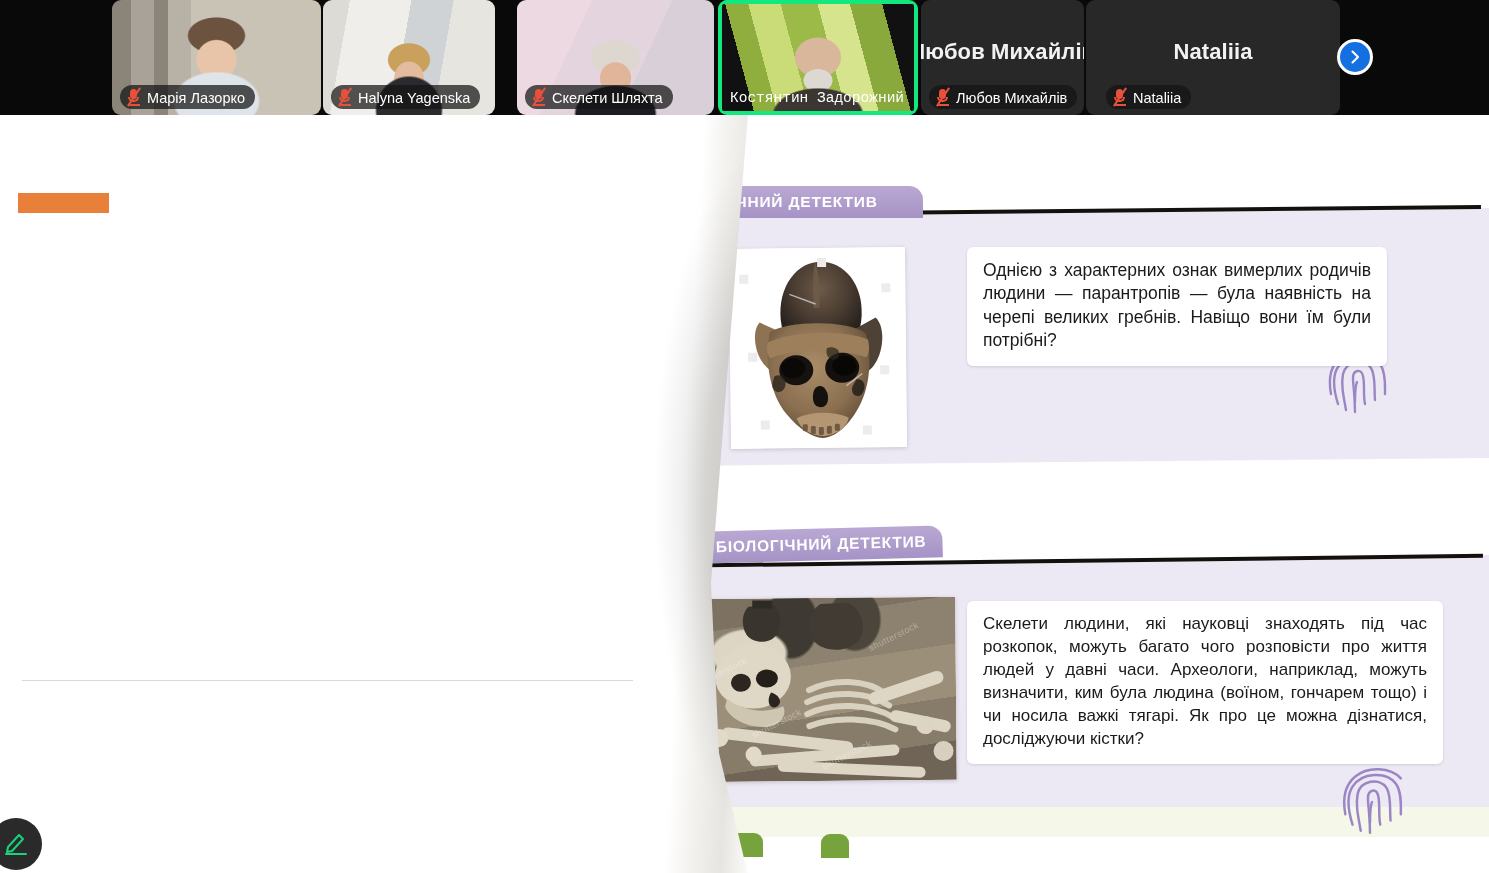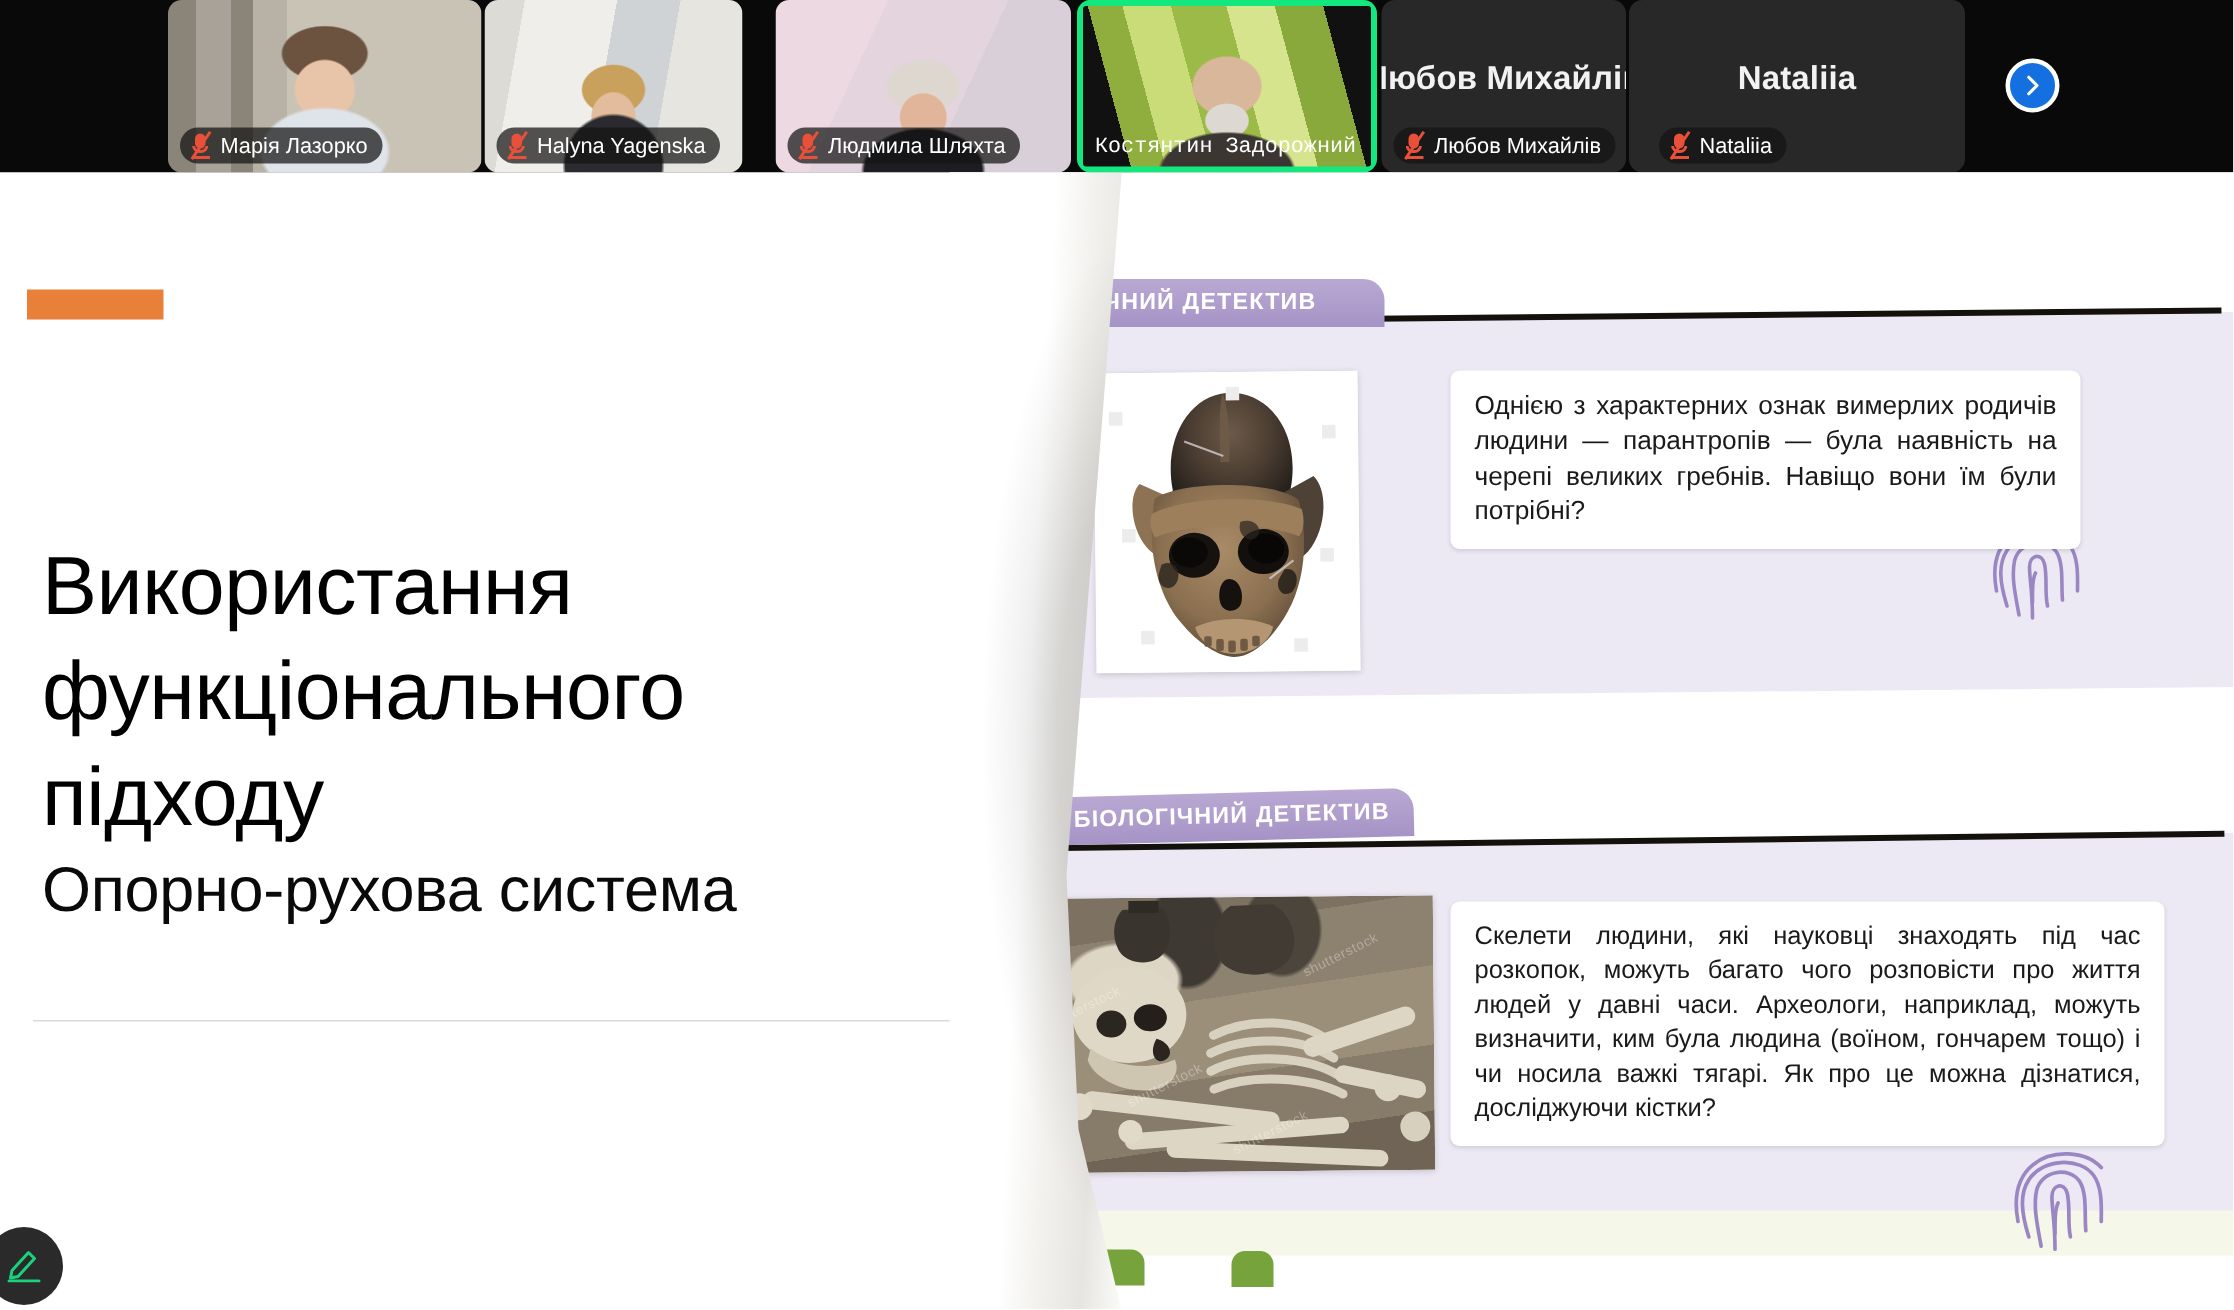--- a/index.html
+++ b/index.html
@@ -388,21 +388,21 @@
 
     <div class="tile" style="left:517px; width:197px;">
       <div class="video vid-ludmyla"></div>
       <div class="namechip">
         <span class="mic-mute">
           <span class="body"></span>
             <span class="stand"></span>
             <span class="post"></span>
             <span class="slash"></span>
         </span>
-        <span class="label">Людмила Шляхта</span>
+        <span class="label">Скелети Шляхта</span>
       </div>
     </div>
 
     <div class="tile active" style="left:718px; width:200px;">
       <div class="video vid-kostyantyn"></div>
       <div class="greenframe"></div>
       <div class="namechip plain" style="left:10px;font-family:Liberation Mono, monospace;">
         <span class="label">Костянтин Задорожний</span>
       </div>
     </div>
@@ -413,21 +413,21 @@
         <span class="mic-mute">
           <span class="body"></span>
             <span class="stand"></span>
             <span class="post"></span>
             <span class="slash"></span>
         </span>
         <span class="label">Любов Михайлів</span>
       </div>
     </div>
 
-    <div class="tile novideo" style="left:1086px; width:224px;">
+    <div class="tile novideo" style="left:1086px; width:254px;">
       <div class="bigname">Nataliia</div>
       <div class="namechip" style="left:20px;">
         <span class="mic-mute">
           <span class="body"></span>
             <span class="stand"></span>
             <span class="post"></span>
             <span class="slash"></span>
         </span>
         <span class="label">Nataliia</span>
       </div>
@@ -439,24 +439,20 @@
           <path d="M6.5 3.5 L12 9 L6.5 14.5" fill="none" stroke="#ffffff" stroke-width="2.1" stroke-linecap="round" stroke-linejoin="round"></path>
         </svg>
       </span>
     </div>
   </div>
 
   <div id="slide">
 
     <div id="accent-bar"></div>
 
-    <div id="title-block">
-      <div id="slide-title">Використання функціонального підходу</div>
-      <div id="slide-subtitle">Опорно-рухова система</div>
-    </div>
     <div id="title-rule"></div>
 
     <div id="book-page">
 
       <div class="detective-card" style="left:18px; top:95px; width:842px; height:258px;
            clip-path: polygon(0 8px, 842px 0, 842px 250px, 0 258px);">
       </div>
       <div class="card-topline" style="left:18px; top:100px; width:830px;
            transform: rotate(-0.55deg); transform-origin: left center;"></div>
       <div class="card-banner" style="left:18px; top:73px; width:272px;">

